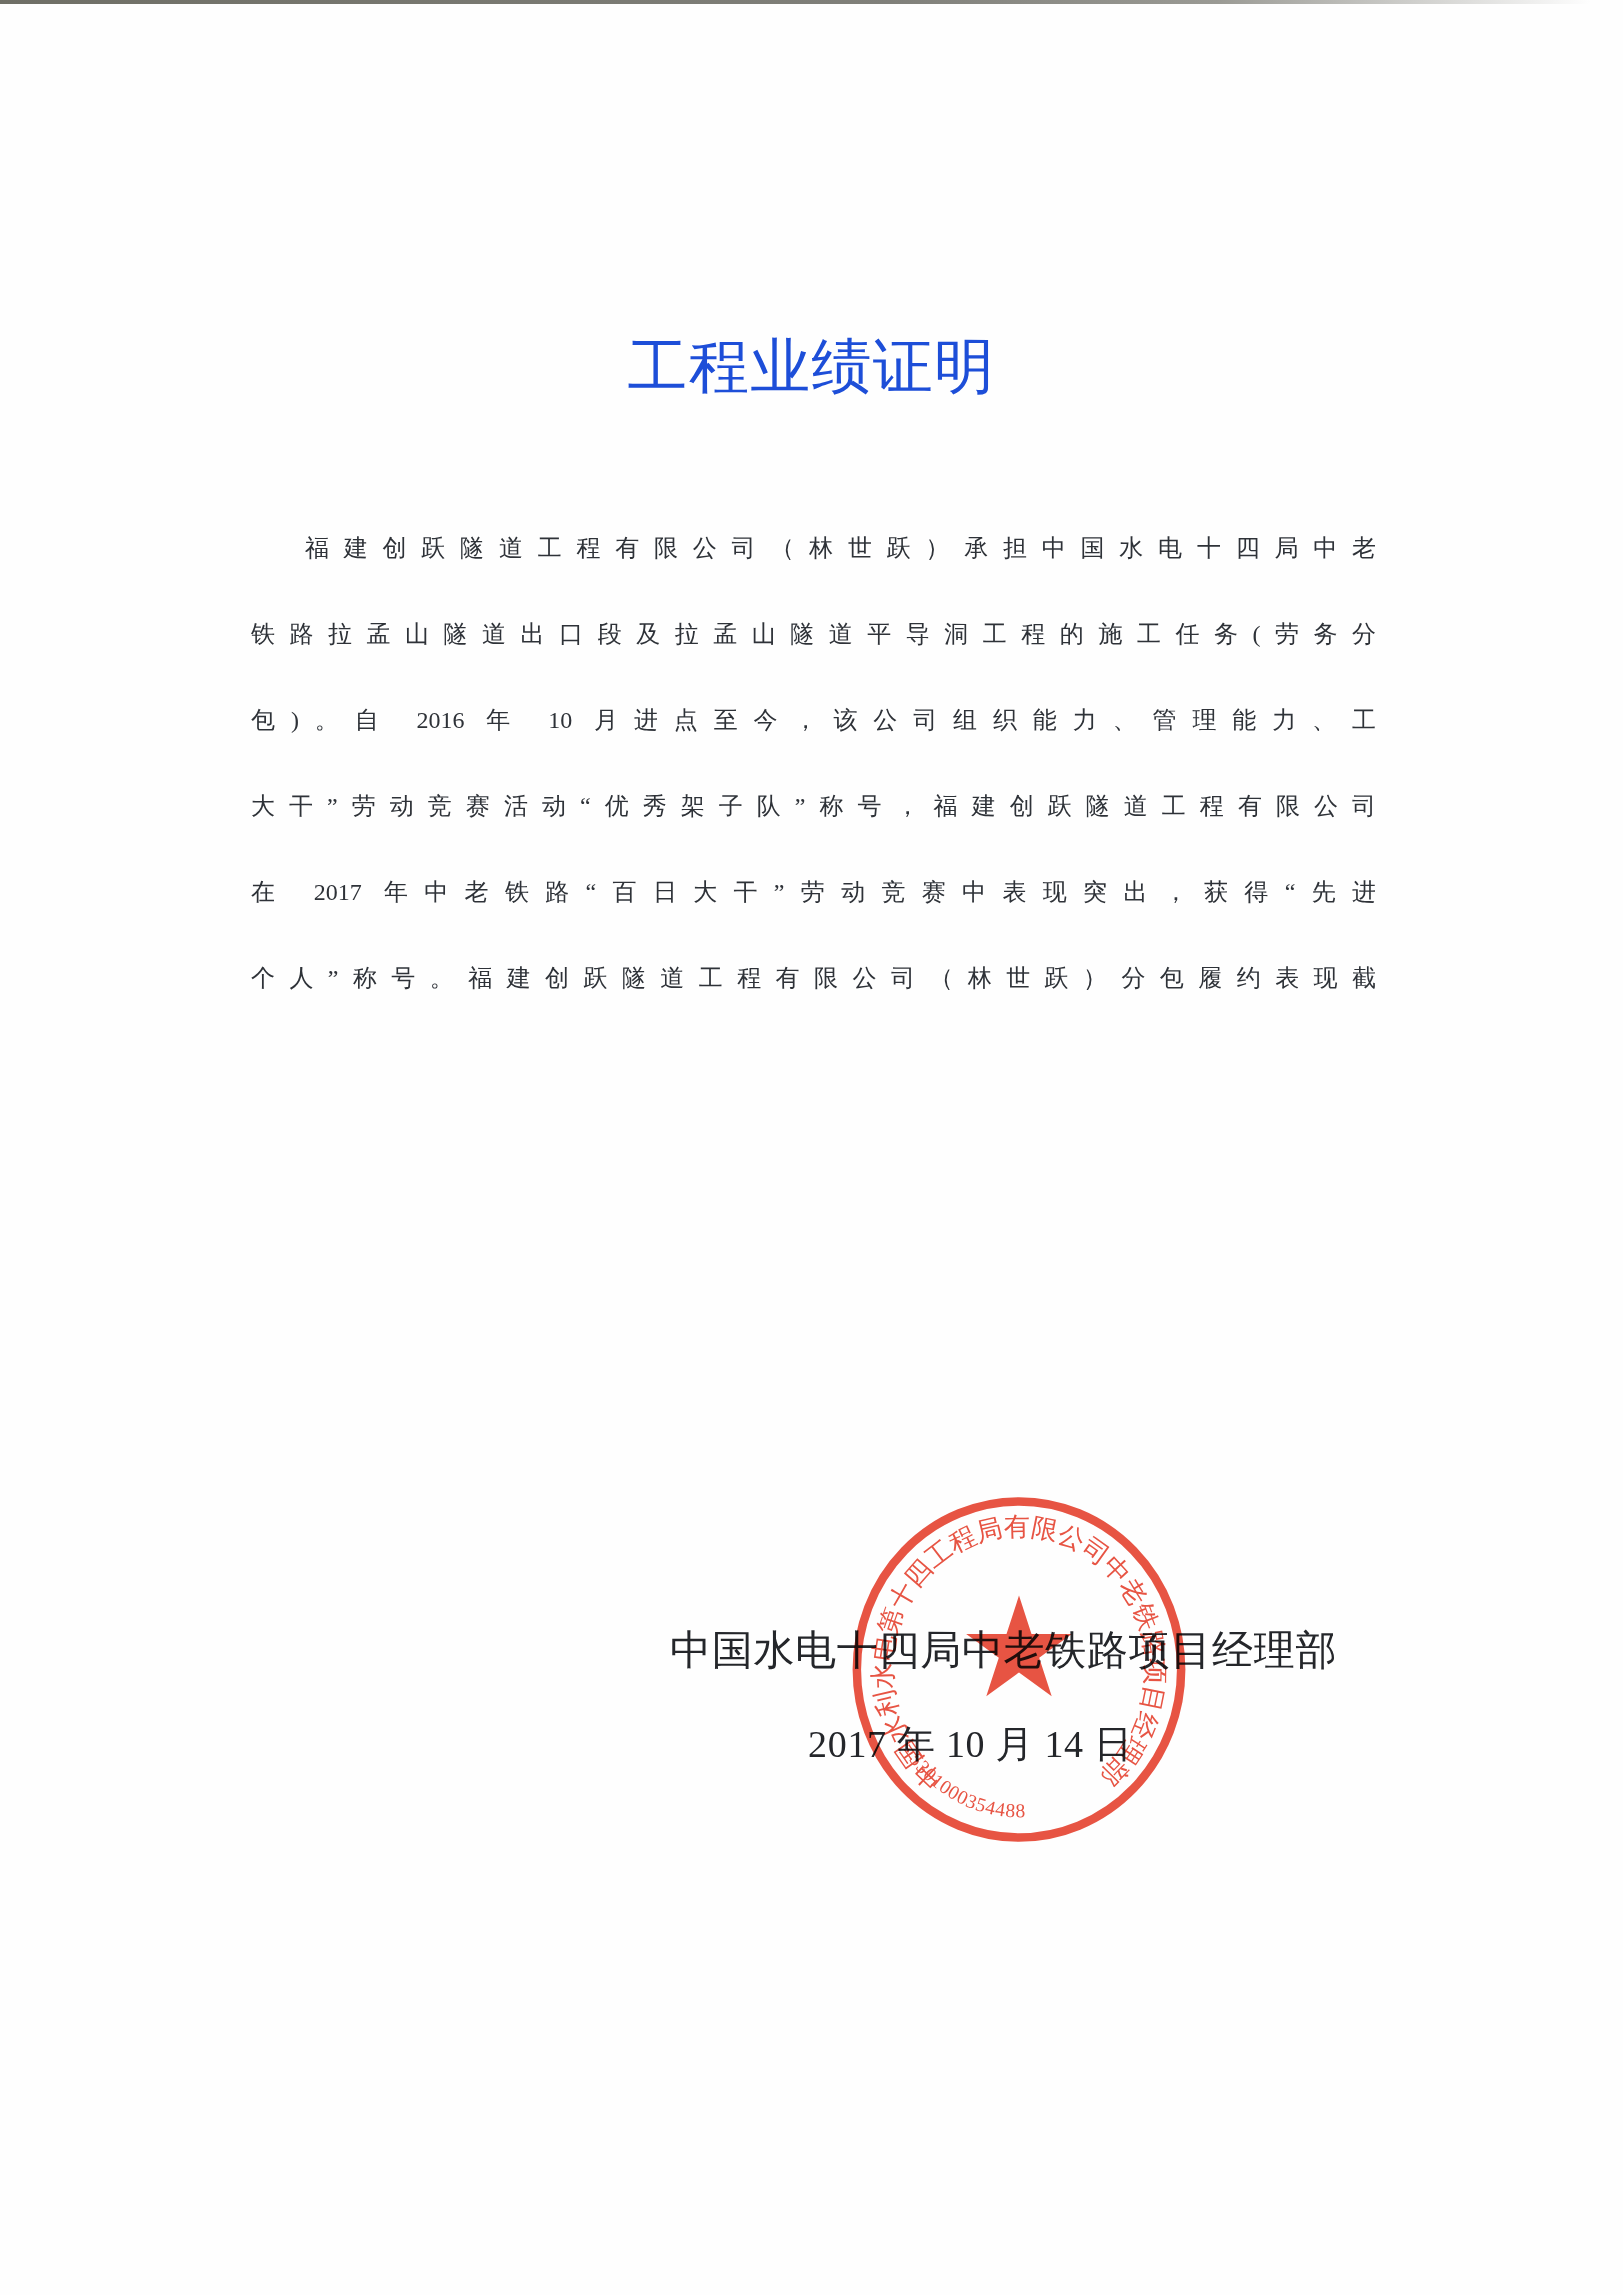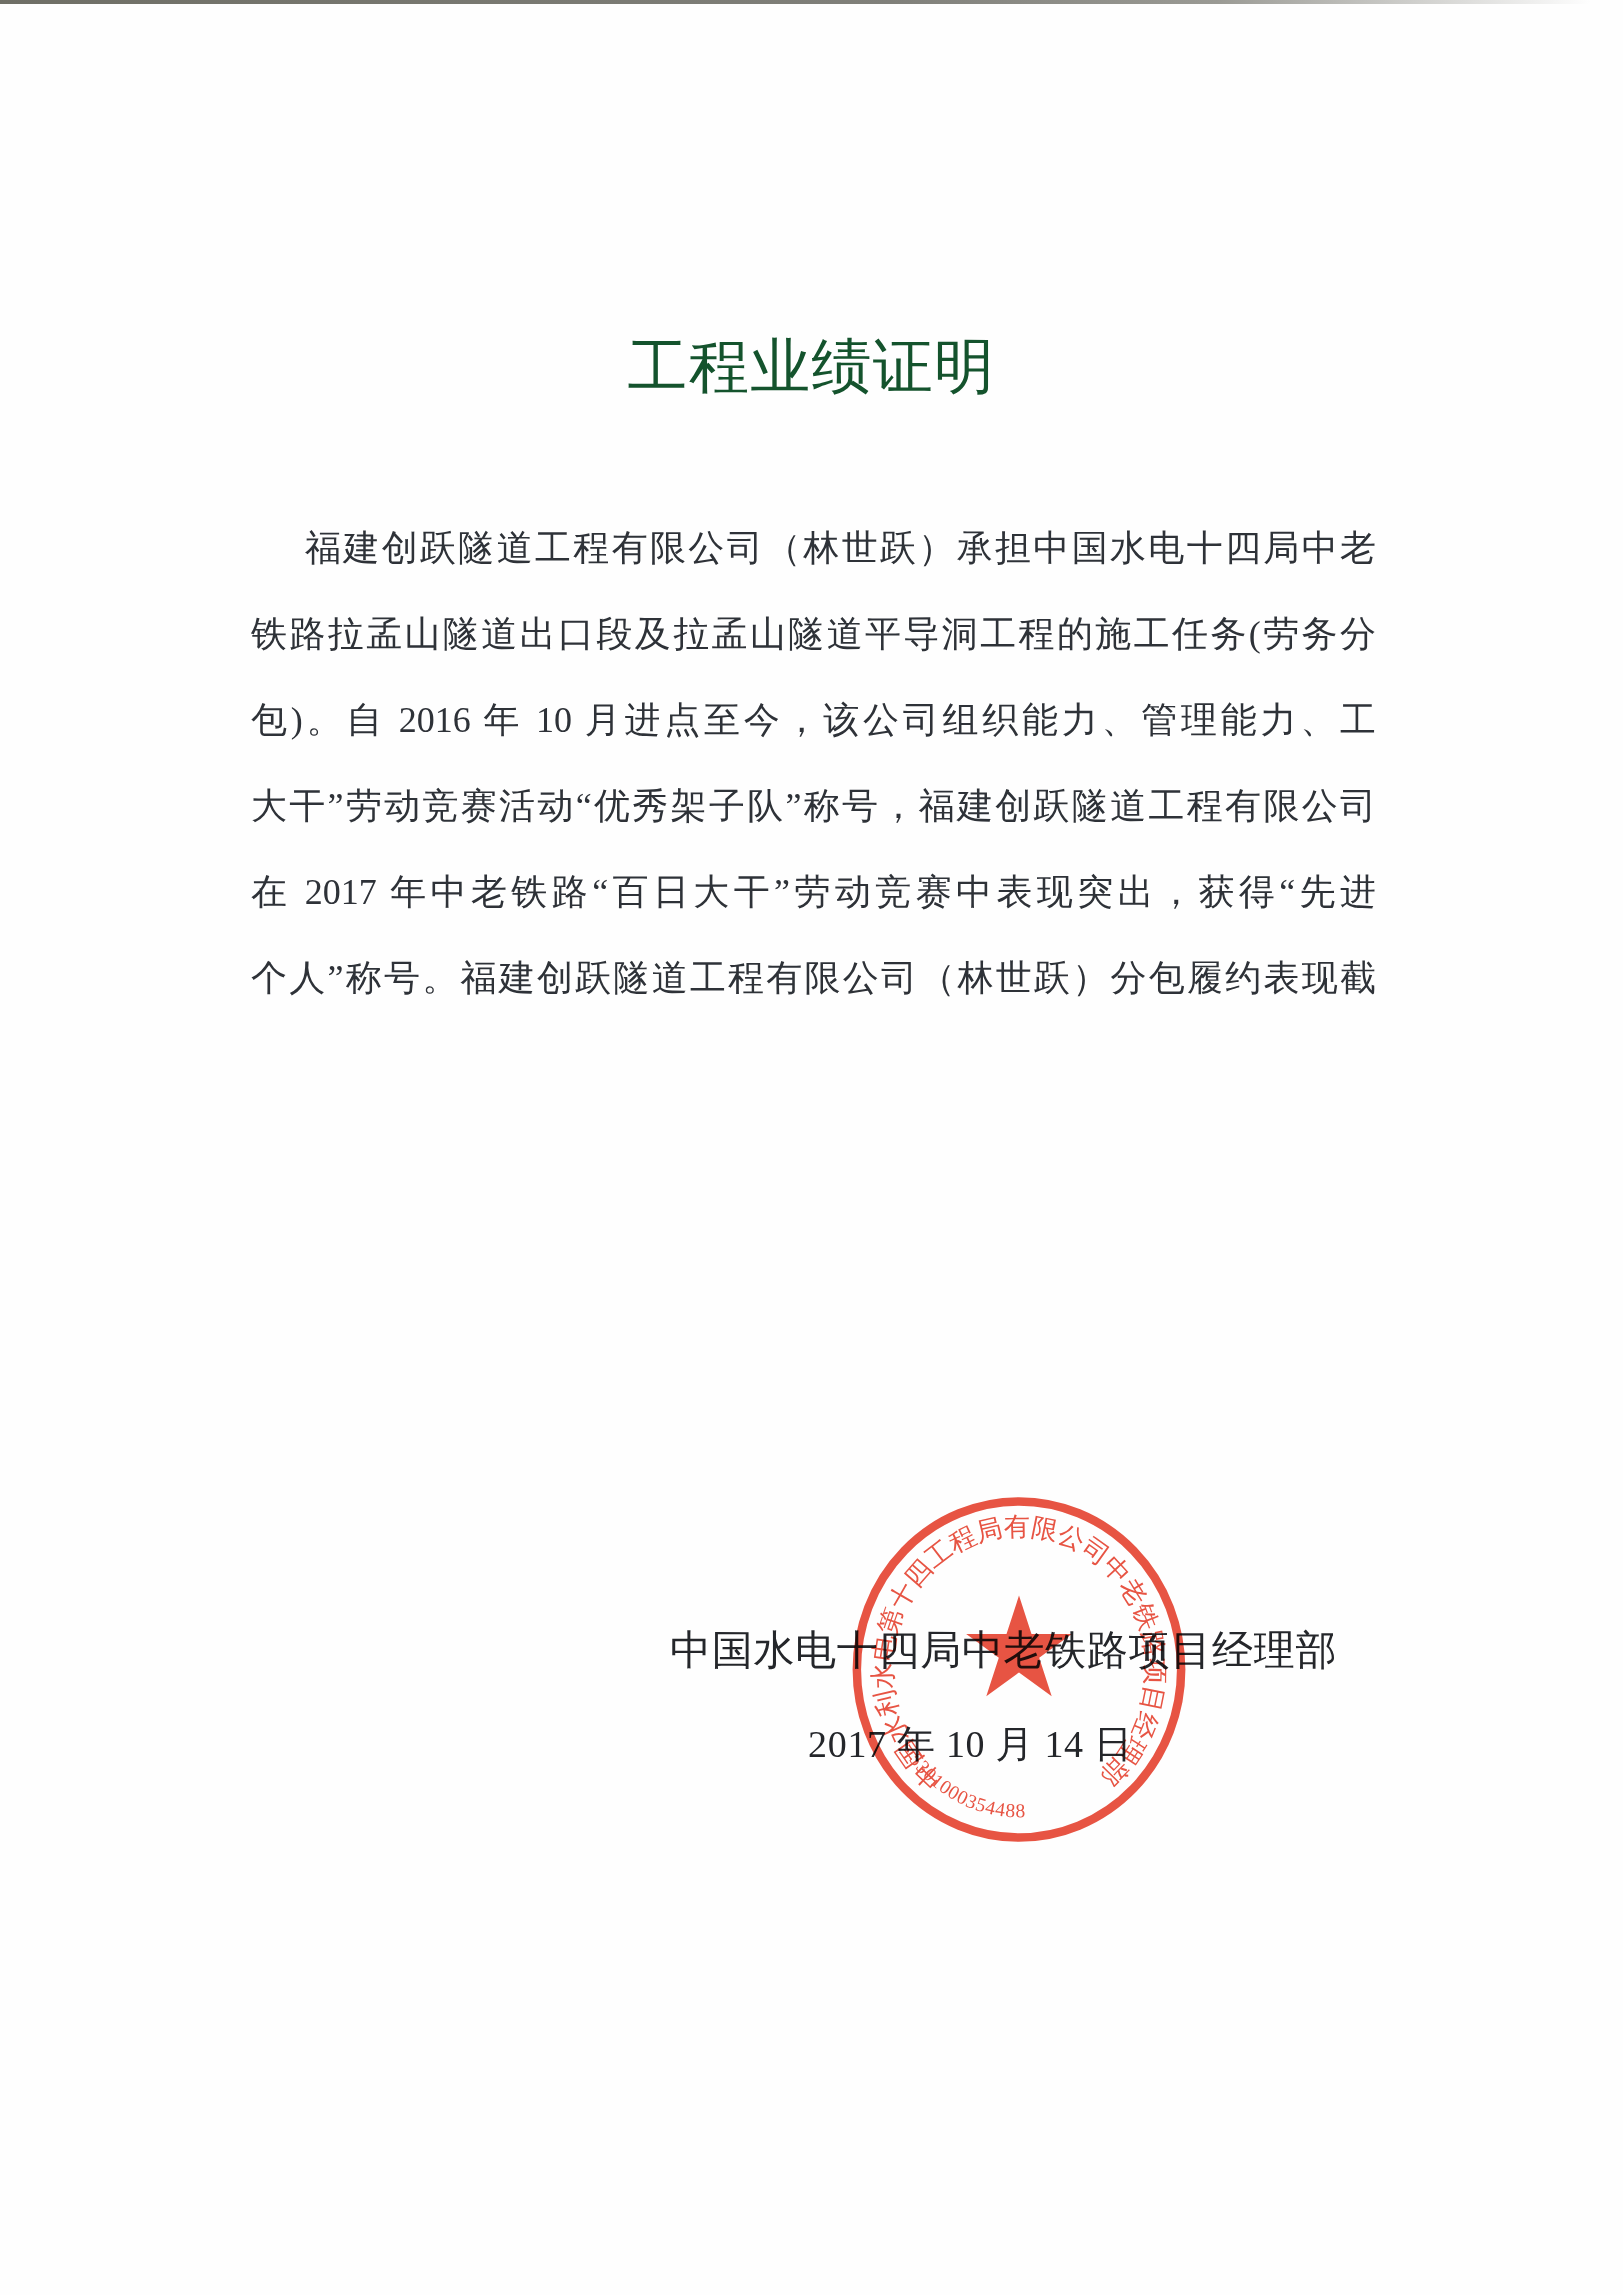--- a/index.html
+++ b/index.html
@@ -15,25 +15,25 @@
   }
   .scan-edge{
     position:absolute;top:0;left:0;width:1623px;height:3.9px;
     background:linear-gradient(to right,#6f6f66 0%,#80807a 55%,#9a9a94 75%,rgba(150,150,145,0) 98%);
   }
   .doc-title{
     position:absolute;top:295px;left:0;width:1623px;
     text-align:center;
     font-size:60px;line-height:65px;font-weight:500;
     letter-spacing:1.3px;
-    color:#14532d;
+    color:#1d4ed8;
   }
   .doc-body{
     position:absolute;top:505px;left:251px;width:1125px;
-    font-size:36px;line-height:86px;
+    font-size:24px;line-height:86px;
     color:#2e3238;
   }
   .body-line{
     margin:0;
     text-align:justify;
     text-align-last:justify;
     text-justify:inter-character;
     white-space:nowrap;
   }
   .body-line.first{text-indent:54px;}

